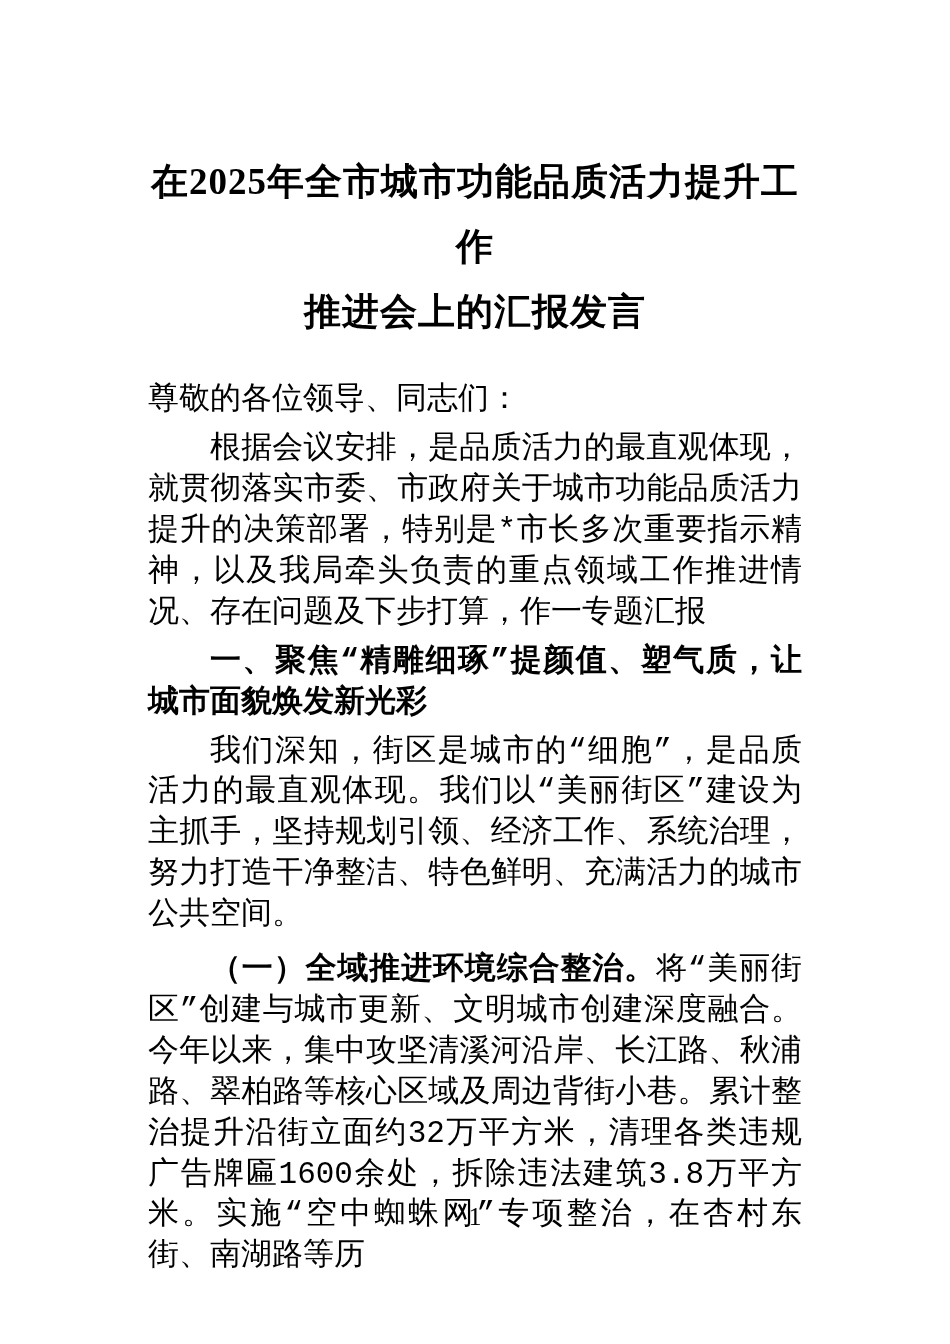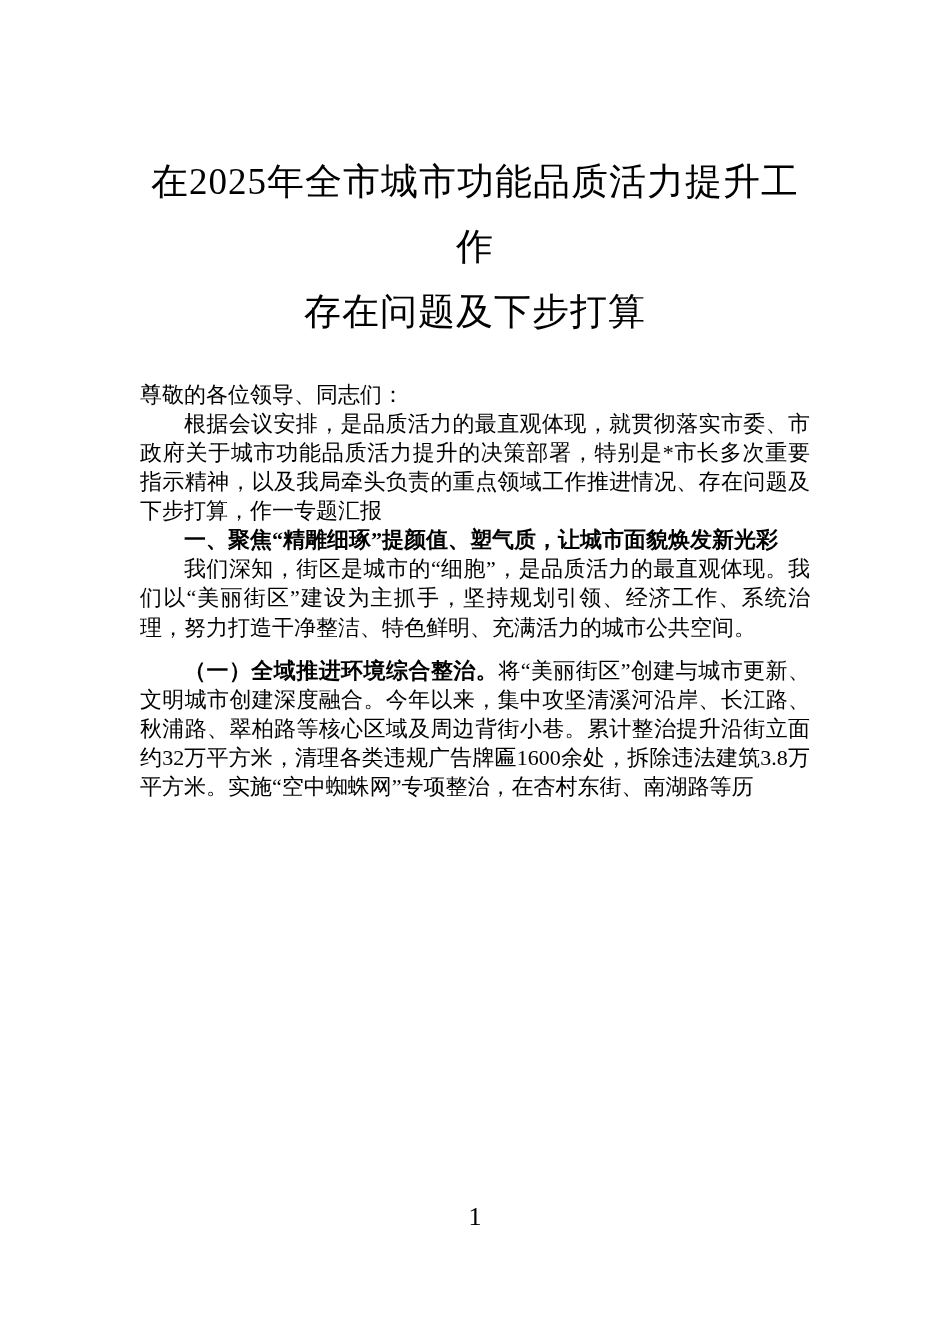--- a/index.html
+++ b/index.html
@@ -14,33 +14,34 @@
     margin: 0 auto;
     background: #ffffff;
     box-sizing: border-box;
     padding: 150px 140px 0 140px;
     font-family: "Liberation Serif", "DejaVu Serif", serif;
     color: #000000;
     overflow: hidden;
   }
   .doc-title {
     font-size: 37px;
-    font-weight: 400;
+    font-weight: 700;
     text-align: center;
     line-height: 1.75;
     margin-bottom: 36px;
     letter-spacing: 1px;
   }
   .doc-body p {
-    font-size: 22px;
+    font-size: 31px;
     line-height: 1.32;
-    margin: 0;
+    margin: 8px;
     text-align: justify;
     text-justify: inter-ideograph;
     word-break: break-all;
+    font-family: Liberation Mono, monospace;
   }
   p.indent {
     text-indent: 2em;
   }
   p.flush {
     text-indent: 0;
   }
   p.heading {
     font-weight: 700;
     text-indent: 2em;
@@ -61,21 +62,21 @@
     font-family: "Liberation Serif", "DejaVu Serif", serif;
   }
 </style>
 </head>
 <body>
 
 <div class="page">
 
   <div class="doc-title">
     <div>在2025年全市城市功能品质活力提升工作</div>
-    <div>存在问题及下步打算</div>
+    <div>推进会上的汇报发言</div>
   </div>
 
   <div class="doc-body">
 
     <p class="flush">
       <span>尊敬的各位领导、同志们：</span>
     </p>
 
     <p class="indent">
       <span>根据会议安排，是品质活力的最直观体现，就贯彻落实市委、市政府关于城市功能品质活力提升的决策部署，特别是*市长多次重要指示精神，以及我局牵头负责的重点领域工作推进情况、存在问题及下步打算，作一专题汇报</span>

